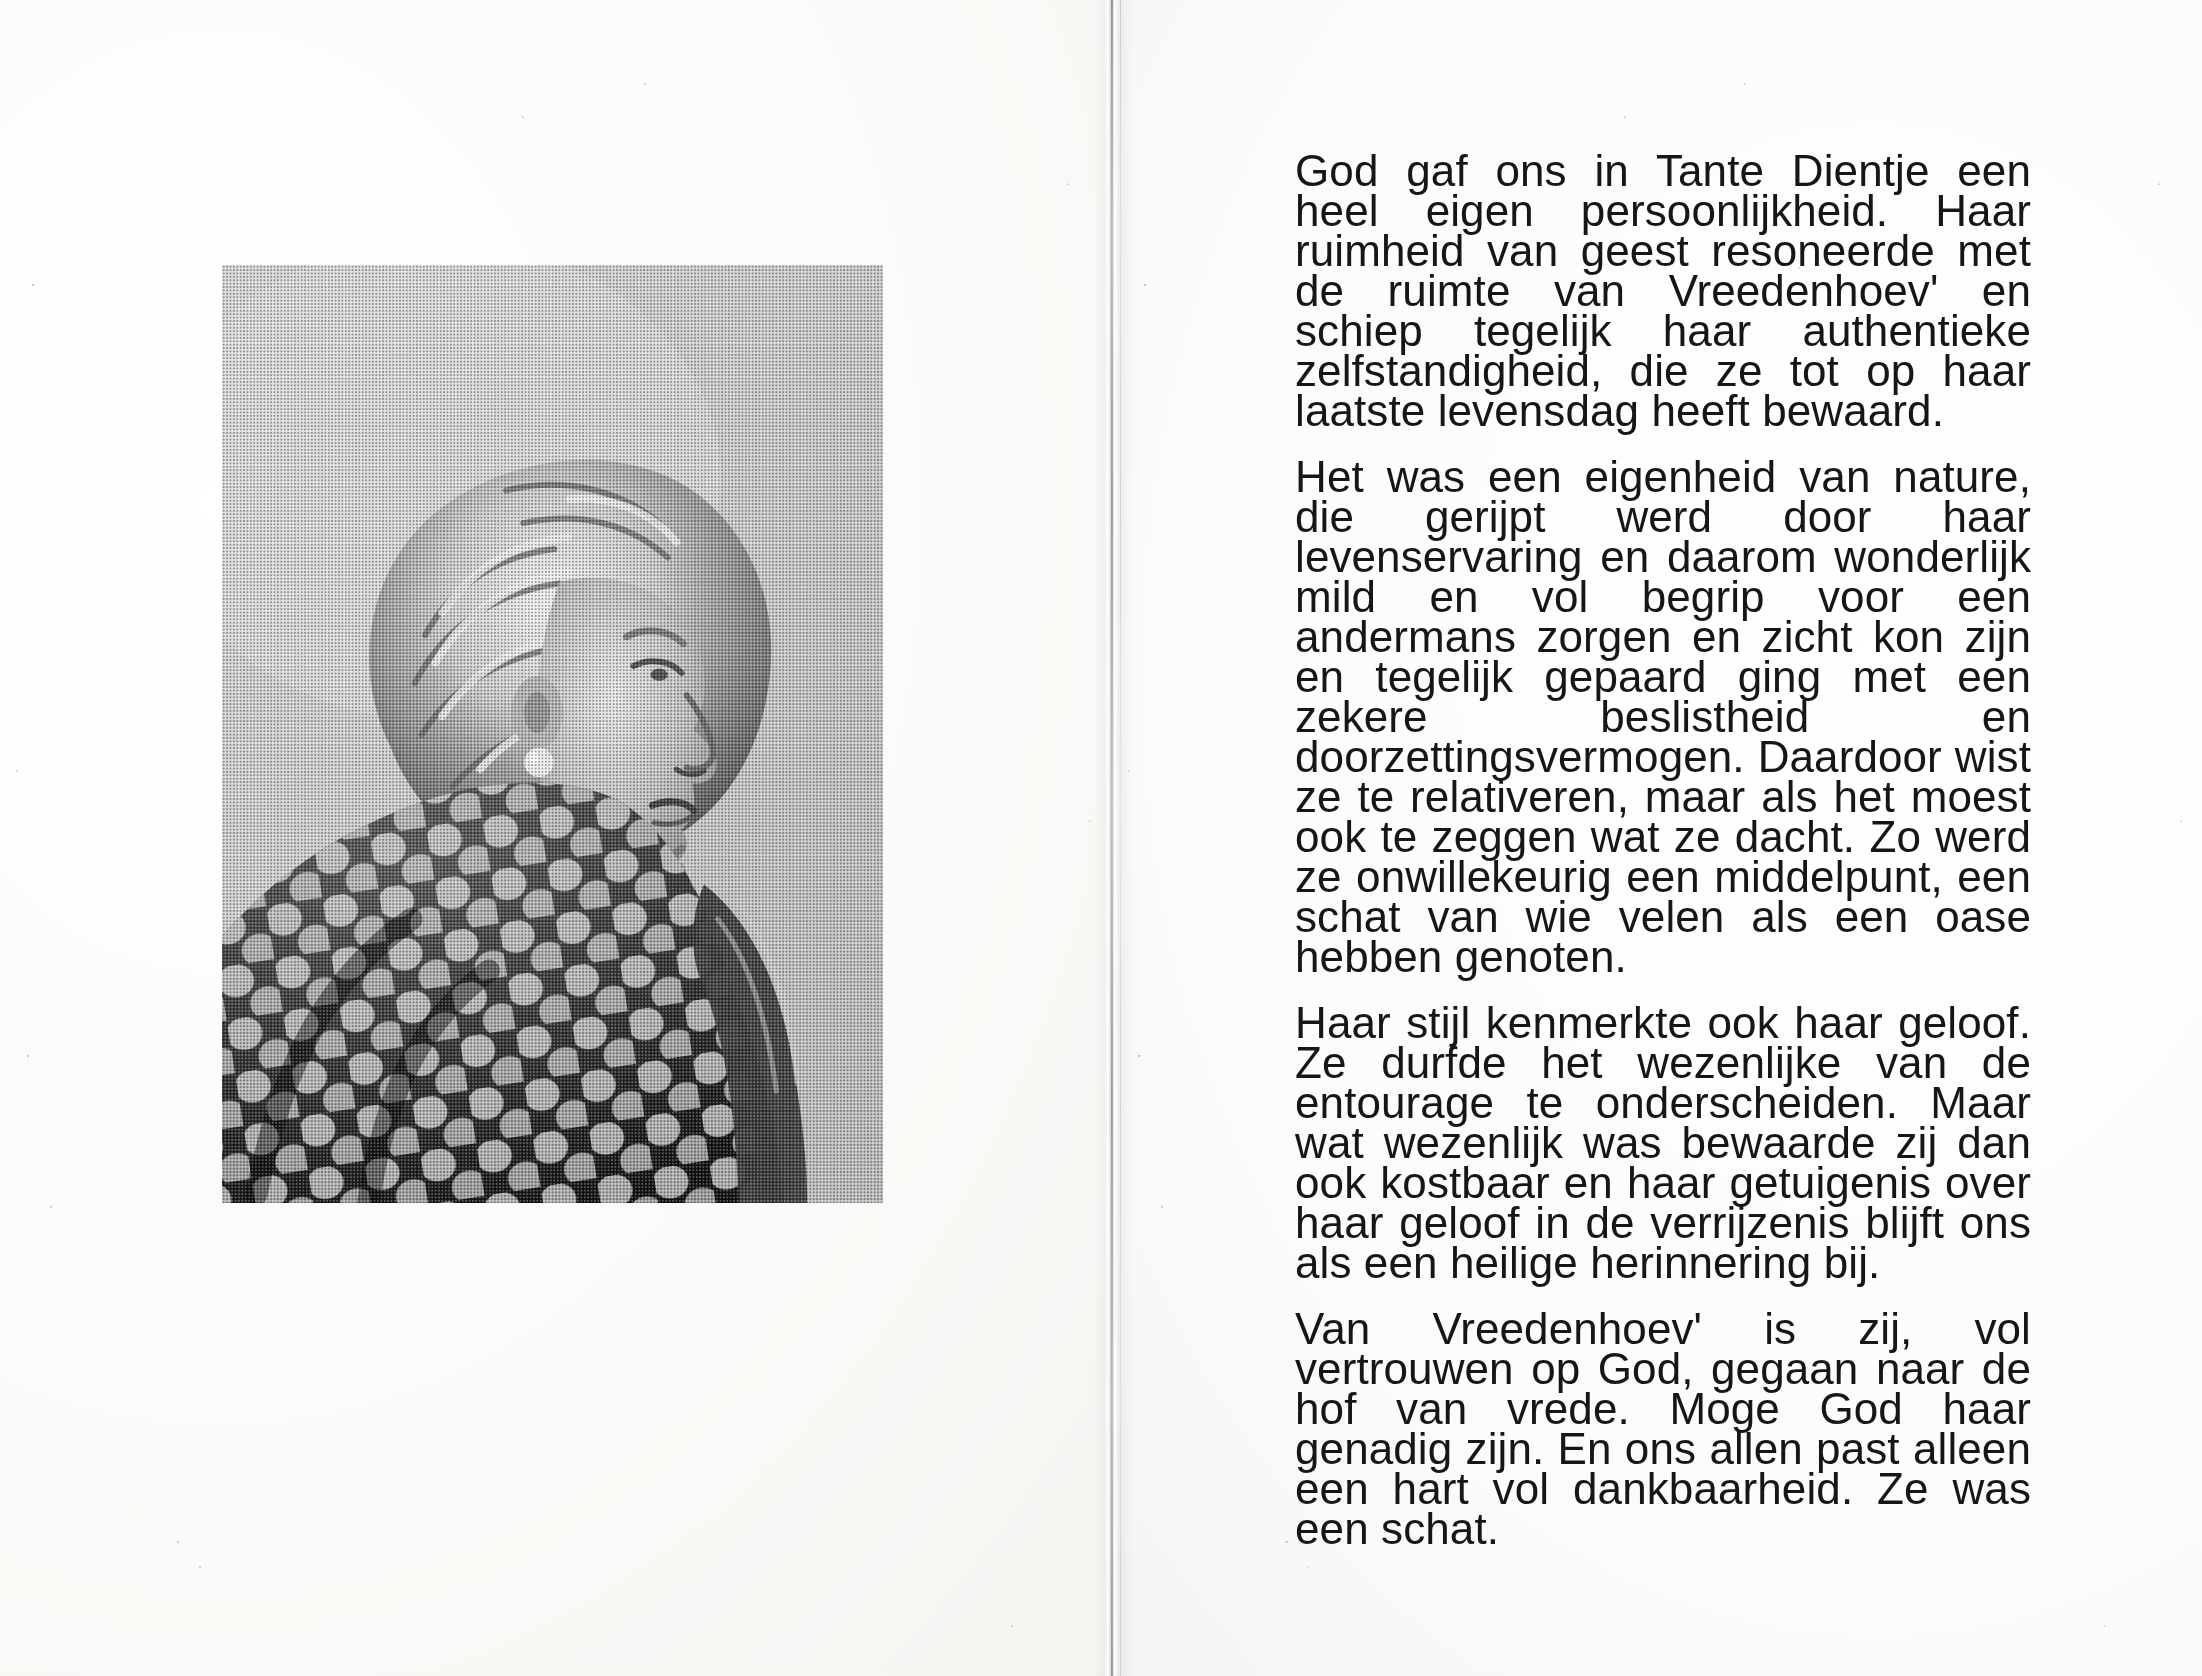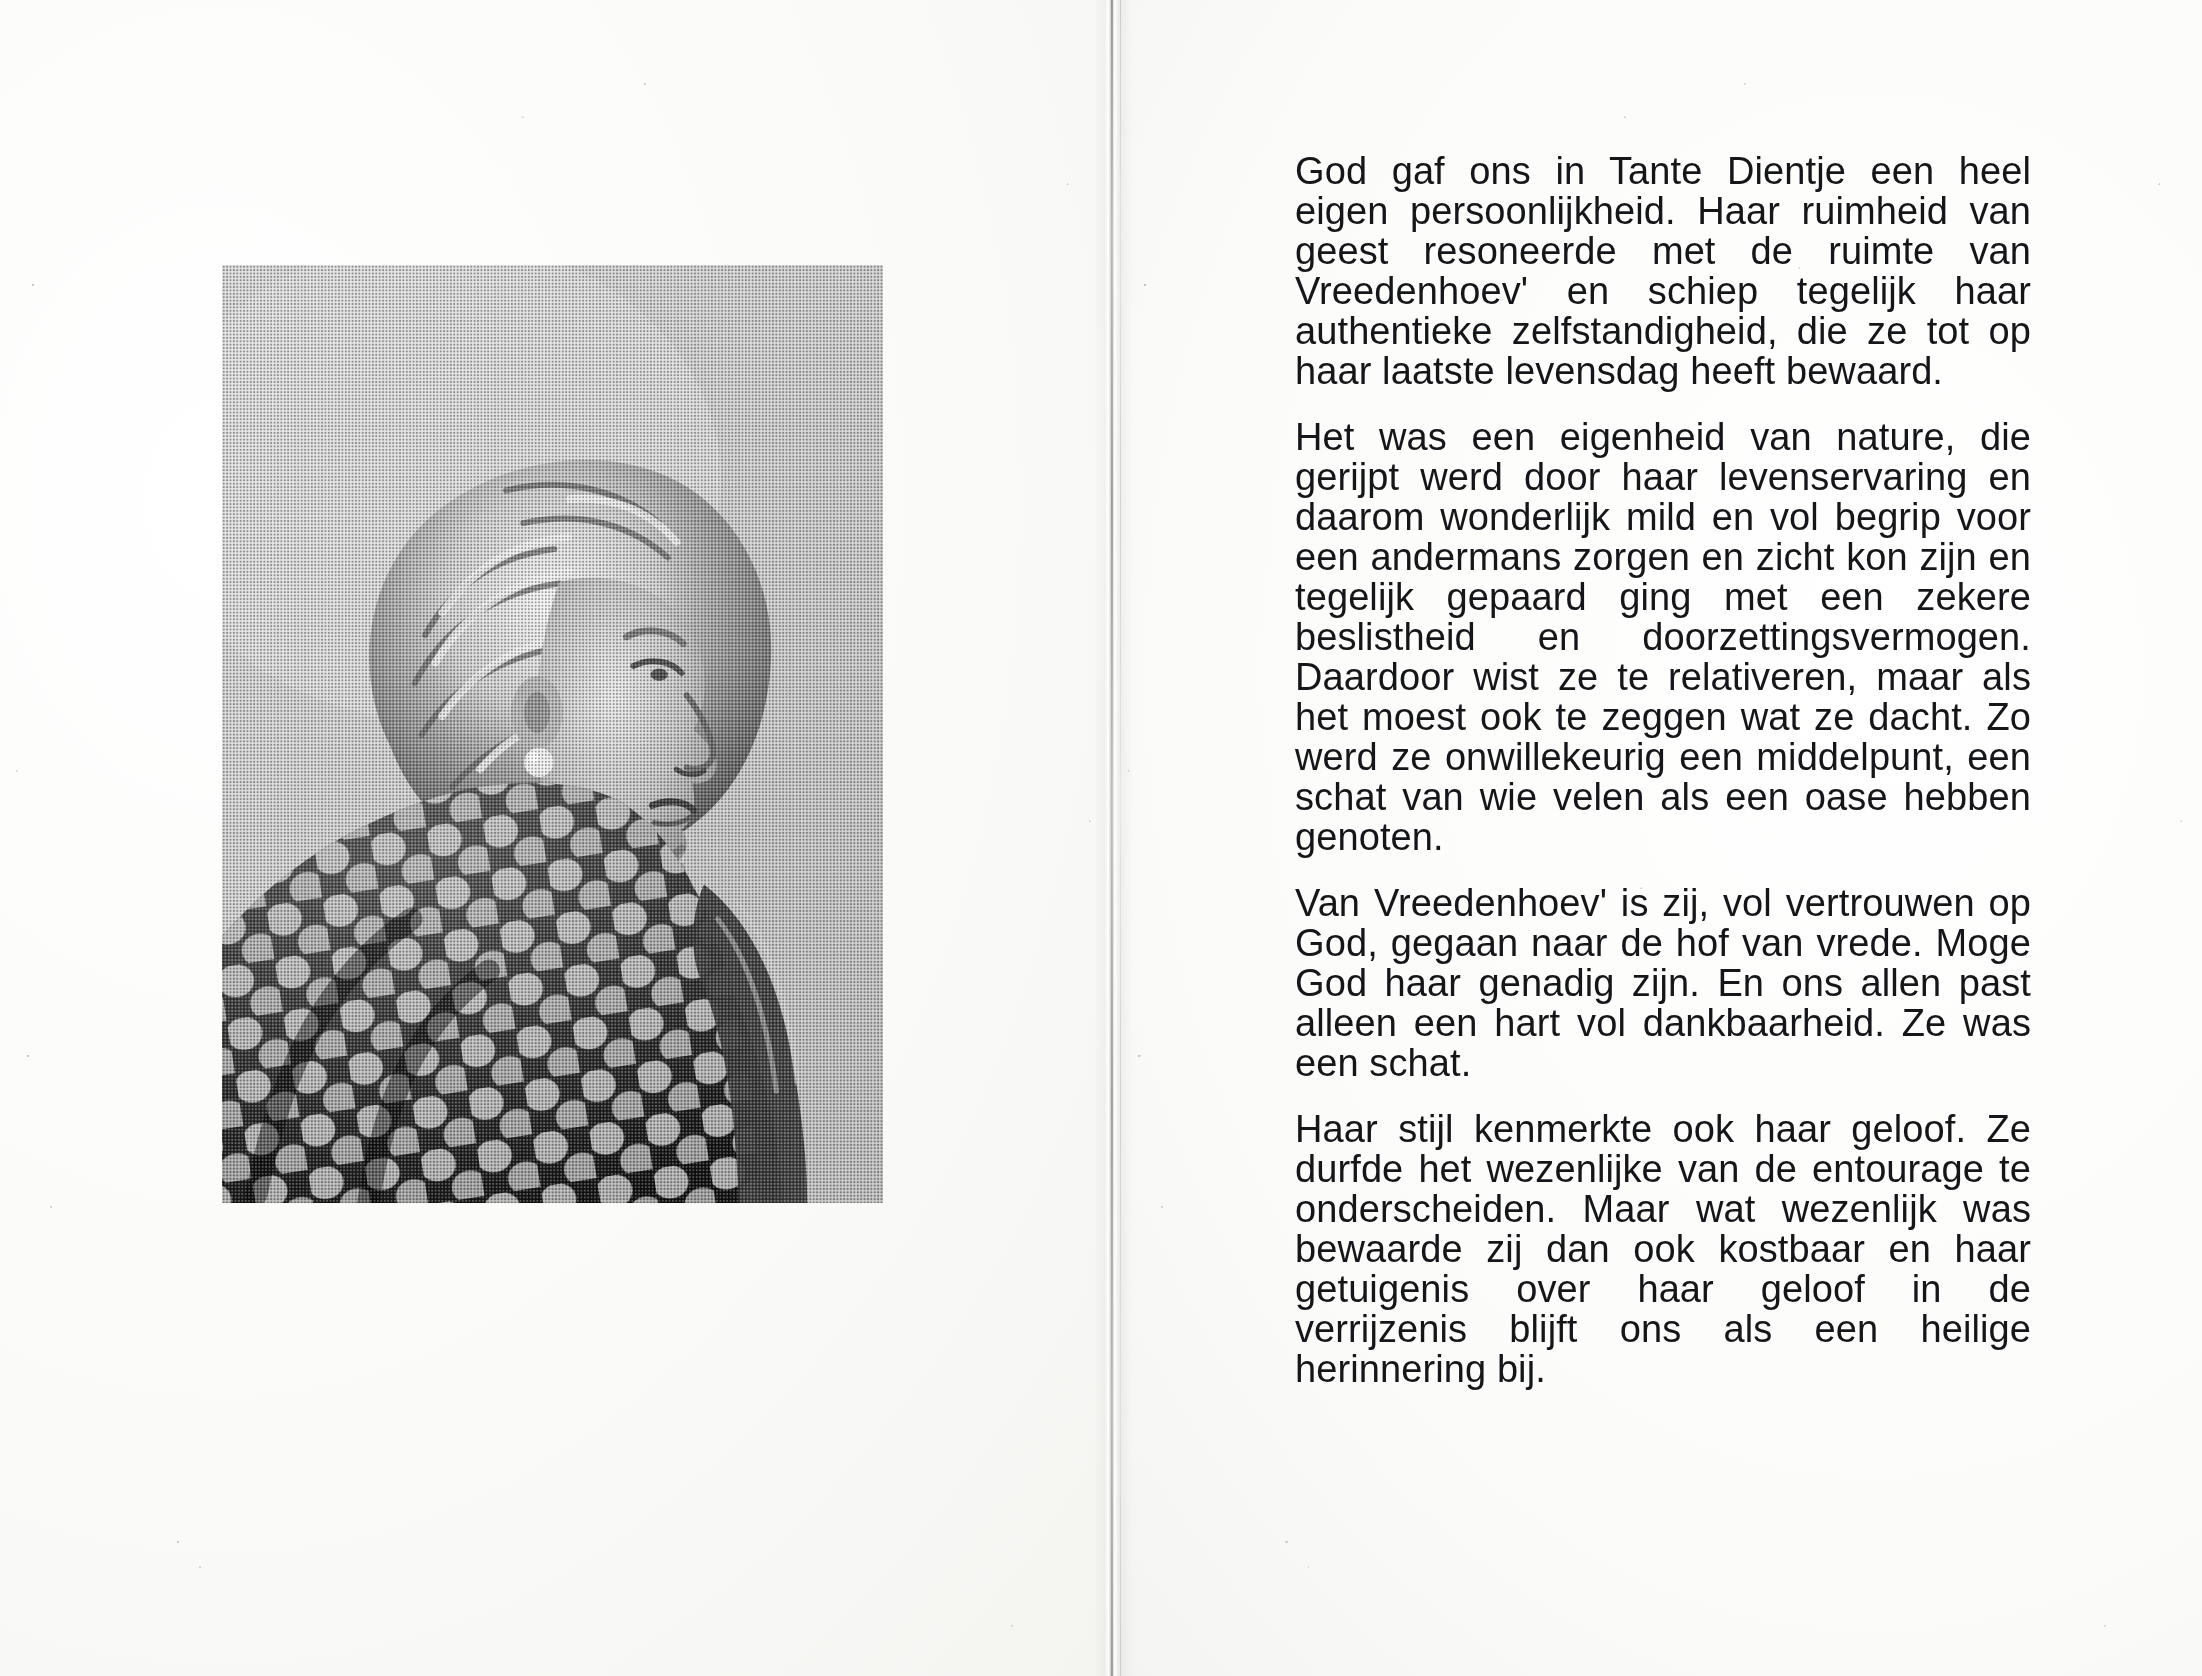--- a/index.html
+++ b/index.html
@@ -135,21 +135,21 @@
 
   
   .text-column {
     position: absolute;
     left: 1295px;
     top: 151px;
     width: 736px;
   }
   .para {
     margin: 0 0 26px 0;
-    font-size: 38px;
+    font-size: 44px;
     line-height: 40px;
     color: #15161a;
     text-align: justify;
     text-justify: inter-word;
     letter-spacing: 0.1px;
     -webkit-hyphens: none;
     hyphens: none;
   }
   .para:last-child { margin-bottom: 0; }
 </style>
@@ -298,18 +298,18 @@
     <div class="speckle"></div>
   </div>
 
   <div class="fold"></div>
   <div class="fold-line"></div>
   <div class="fold-line b"></div>
 
   <div class="text-column">
     <p class="para">God gaf ons in Tante Dientje een heel eigen persoonlijkheid. Haar ruimheid van geest resoneerde met de ruimte van Vreedenhoev' en schiep tegelijk haar authentieke zelfstandigheid, die ze tot op haar laatste levensdag heeft bewaard.</p>
     <p class="para">Het was een eigenheid van nature, die gerijpt werd door haar levenservaring en daarom wonderlijk mild en vol begrip voor een andermans zorgen en zicht kon zijn en tegelijk gepaard ging met een zekere beslistheid en doorzettingsvermogen. Daardoor wist ze te relativeren, maar als het moest ook te zeggen wat ze dacht. Zo werd ze onwillekeurig een middelpunt, een schat van wie velen als een oase hebben genoten.</p>
+    <p class="para">Haar stijl kenmerkte ook haar geloof. Ze durfde het wezenlijke van de entourage te onderscheiden. Maar wat wezenlijk was bewaarde zij dan ook kostbaar en haar getuigenis over haar geloof in de verrijzenis blijft ons als een heilige herinnering bij.</p>
     <p class="para">Van Vreedenhoev' is zij, vol vertrouwen op God, gegaan naar de hof van vrede. Moge God haar genadig zijn. En ons allen past alleen een hart vol dankbaarheid. Ze was een schat.</p>
-    <p class="para">Haar stijl kenmerkte ook haar geloof. Ze durfde het wezenlijke van de entourage te onderscheiden. Maar wat wezenlijk was bewaarde zij dan ook kostbaar en haar getuigenis over haar geloof in de verrijzenis blijft ons als een heilige herinnering bij.</p>
   </div>
 
 </div>
 
 
 </body></html>

